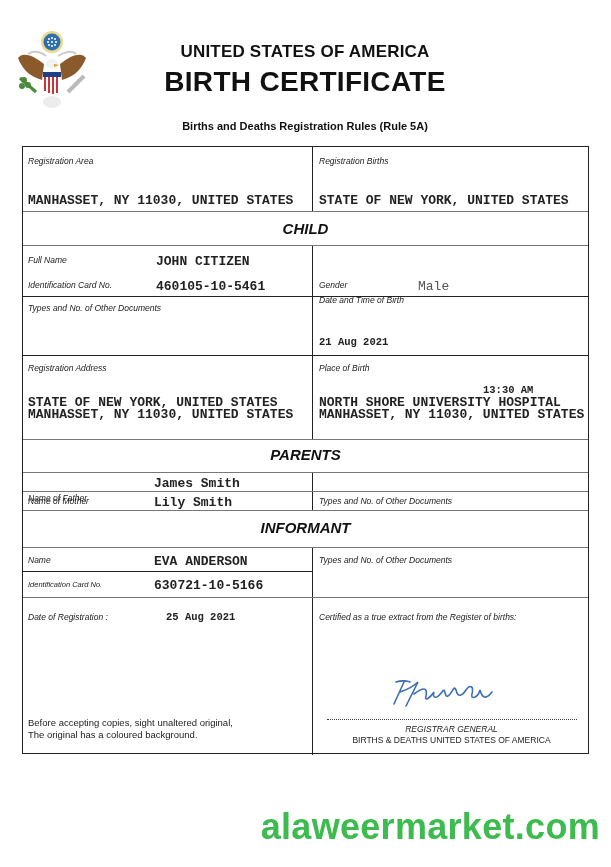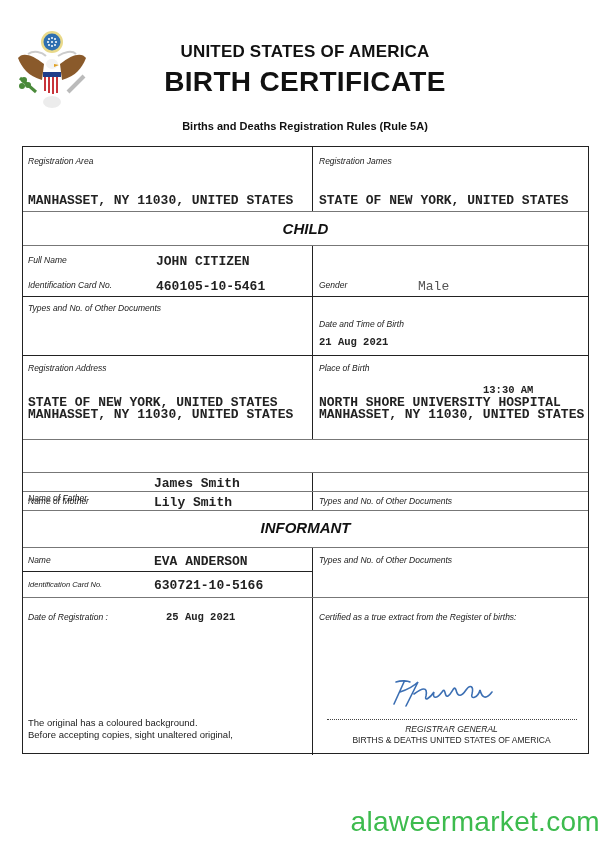--- a/index.html
+++ b/index.html
@@ -15,21 +15,21 @@
   .vl { position:absolute; width:0; border-left:1px solid #222; }
   .lbl { position:absolute; font-style:italic; font-size:8.5px; color:#222; white-space:nowrap; }
   .lbl.sm { font-size:7.5px; }
   .val { position:absolute; font-family:"Liberation Mono", monospace; font-weight:bold; font-size:13px; color:#222; white-space:nowrap; }
   .val.light { font-weight:normal; color:#555; }
   .val.big { font-size:10.5px; }
   .section { position:absolute; left:0; width:100%; text-align:center; font-style:italic; font-weight:bold; font-size:15px; }
   .note { position:absolute; font-size:9.5px; color:#222; line-height:12px; }
   .reg { position:absolute; font-size:8.5px; color:#222; text-align:center; line-height:11px; }
   .dotline { position:absolute; border-top:1px dotted #444; height:0; }
-  .watermark { left:200px; top:806px; width:400px; text-align:right; font-weight:normal; font-size:28px; color:#3dbb4e; letter-spacing:0.3px; }
+  .watermark { left:200px; top:806px; width:400px; text-align:right; font-weight:bold; font-size:36px; color:#3dbb4e; letter-spacing:0.3px; }
   .signature { position:absolute; }
 </style>
 </head>
 <body>
 
 <svg class="abs seal" viewBox="0 0 76 84">
   <circle cx="38" cy="14" r="11" fill="#e9d98a"></circle>
   <circle cx="38" cy="14" r="8.5" fill="#2f6fb0"></circle>
   <g fill="#ffffff">
     <circle cx="35" cy="11" r="1"></circle>
@@ -82,61 +82,62 @@
   <div class="hl" style="left:0; width:100%; top:292px;"></div>
   <div class="hl" style="left:0; width:100%; top:325px;"></div>
   <div class="hl" style="left:0; width:100%; top:344px;"></div>
   <div class="hl" style="left:0; width:100%; top:363px;"></div>
   <div class="hl" style="left:0; width:100%; top:400px;"></div>
   <div class="hl dark" style="left:0; width:289px; top:424px;"></div>
   <div class="hl" style="left:0; width:100%; top:450px;"></div>
 
   <div class="lbl" style="left:5px; top:9px;">Registration Area</div>
   <div class="val" style="left:5px; top:46px;">MANHASSET, NY 11030, UNITED STATES</div>
-  <div class="lbl" style="left:296px; top:9px;">Registration James</div>
+  <div class="lbl" style="left:296px; top:9px;">Registration Births</div>
   <div class="val" style="left:296px; top:46px;">STATE OF NEW YORK, UNITED STATES</div>
 
   <div class="section" style="top:73px;">CHILD</div>
   <div class="lbl" style="left:5px; top:108px;">Full Name</div>
   <div class="val" style="left:133px; top:107px;">JOHN CITIZEN</div>
   <div class="lbl" style="left:5px; top:133px;">Identification Card No.</div>
   <div class="val" style="left:133px; top:132px;">460105-10-5461</div>
   <div class="lbl" style="left:296px; top:133px;">Gender</div>
   <div class="val light" style="left:395px; top:132px;">Male</div>
 
   <div class="lbl" style="left:5px; top:156px;">Types and No. of Other Documents</div>
-  <div class="lbl" style="left:296px; top:172px;">Date and Time of Birth</div>
+  <div class="lbl" style="left:296px; top:148px;">Date and Time of Birth</div>
   <div class="val big" style="left:296px; top:189px;">21 Aug 2021</div>
   <div class="val big" style="left:460px; top:189px;margin-top:48px;">13:30 AM</div>
 
   <div class="lbl" style="left:5px; top:216px;">Registration  Address</div>
   <div class="val" style="left:5px; top:248px;">STATE OF NEW YORK, UNITED STATES</div>
   <div class="val" style="left:5px; top:260px;">MANHASSET, NY 11030, UNITED STATES</div>
   <div class="lbl" style="left:296px; top:216px;">Place of Birth</div>
   <div class="val" style="left:296px; top:248px;">NORTH SHORE UNIVERSITY HOSPITAL</div>
   <div class="val" style="left:296px; top:260px;">MANHASSET, NY 11030, UNITED STATES</div>
 
+  <div class="section" style="top:299px;">PARENTS</div>
   <div class="lbl" style="left:5px; top:346px;">Name of Father</div>
   <div class="val" style="left:131px; top:329px;">James Smith</div>
   <div class="lbl" style="left:5px; top:349px;">Name of Mother</div>
   <div class="val" style="left:131px; top:348px;">Lily Smith</div>
   <div class="lbl" style="left:296px; top:349px;">Types and No. of Other Documents</div>
 
   <div class="section" style="top:372px;">INFORMANT</div>
   <div class="lbl" style="left:5px; top:408px;">Name</div>
   <div class="val" style="left:131px; top:407px;">EVA ANDERSON</div>
   <div class="lbl sm" style="left:5px; top:433px;">Identification Card No.</div>
   <div class="val" style="left:131px; top:431px;">630721-10-5166</div>
   <div class="lbl" style="left:296px; top:408px;">Types and No.  of Other Documents</div>
 
   <div class="lbl" style="left:5px; top:465px;">Date of Registration :</div>
   <div class="val big" style="left:143px; top:464px;">25 Aug 2021</div>
   <div class="note" style="left:5px; top:570px;">
+    <div>Before accepting copies, sight unaltered original,</div>
     <div>The original has a coloured background.</div>
-    <div>Before accepting copies, sight unaltered original,</div>
   </div>
 
   <div class="lbl" style="left:296px; top:465px;">Certified as a true extract from the Register of births:</div>
   <svg class="signature" style="left:365px; top:525px;" width="120" height="40" viewBox="0 0 120 40">
     <path d="M8 10 C14 8 20 9 22 10 M16 10 L6 32 M12 20 C18 18 26 14 30 10 L18 34 M26 22 C34 16 40 14 38 24 C36 30 42 26 46 20 C44 26 48 28 54 20 C58 14 56 26 60 24 C64 22 66 12 68 18 C70 26 74 24 78 18 C82 12 86 14 84 22 C82 28 90 26 92 18 C94 26 98 28 104 20" stroke="#3c6fb3" stroke-width="1.6" fill="none" stroke-linecap="round"></path>
   </svg>
   <div class="dotline" style="left:304px; width:250px; top:572px;"></div>
   <div class="reg" style="left:290px; width:277px; top:588px;">BIRTHS &amp; DEATHS UNITED STATES OF AMERICA</div>
   <div class="reg" style="left:290px; width:277px; top:577px; font-style:italic;">REGISTRAR GENERAL</div>
 </div>

